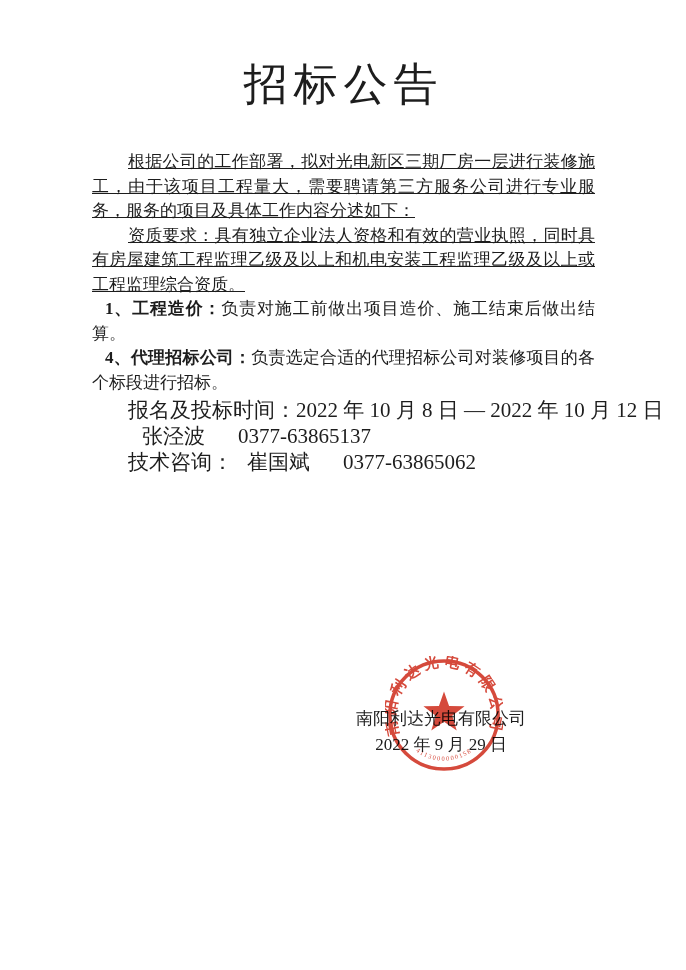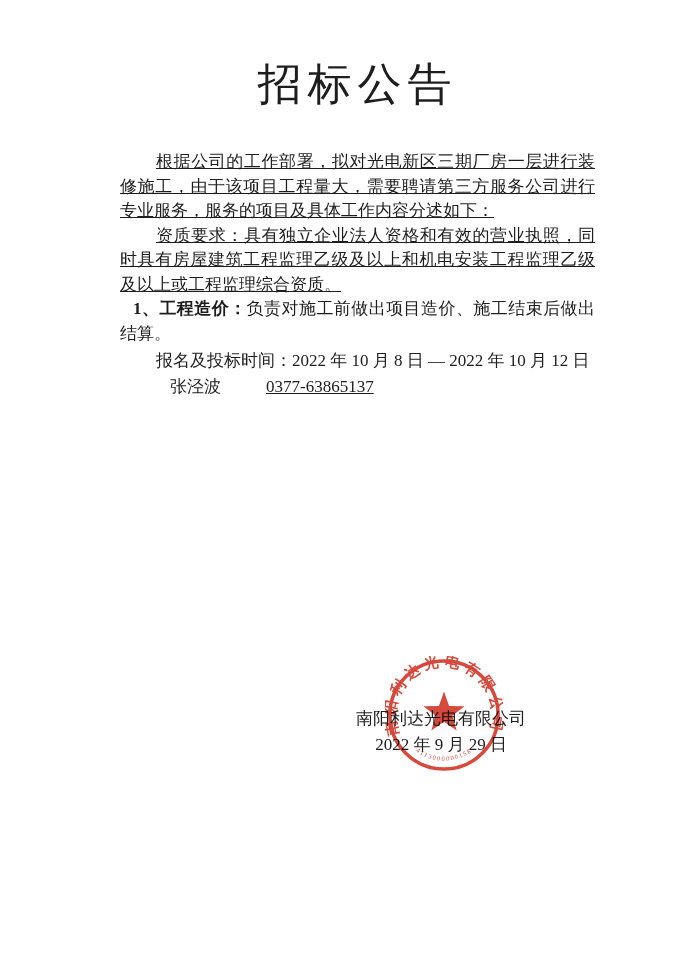--- a/index.html
+++ b/index.html
@@ -9,21 +9,21 @@
   }
   html,body{margin:0;padding:0;}
   body{
     width:686px;height:970px;
     background:var(--paper);
     color:var(--ink);
     font-family:"Liberation Serif","DejaVu Serif",serif;
     position:relative;
     overflow:hidden;
   }
-  .page{padding:50px 91px 0 92px;margin-left:28px;}
+  .page{padding:50px 91px 0 92px;}
   .doc-title{
     font-size:44px;
     font-weight:400;
     text-align:center;
     letter-spacing:6px;
     line-height:70px;
     margin:0 0 30px 0;
     white-space:nowrap;
   }
   .doc-body p{
@@ -31,28 +31,28 @@
     line-height:24.5px;
     text-align:justify;
     margin:0;
   }
   .p-plain{text-indent:36px;text-decoration:underline;}
   .p-num{text-indent:13px;}
   .lead{font-weight:bold;}
   .contacts{margin-top:2px;}
   .contact-row{
     display:flex;
-    font-size:17px;
+    font-size:21px;
     line-height:26px;
     padding-left:36px;
     white-space:nowrap;
   }
   .contact-label{min-width:104px;}
   .contact-name{min-width:86px;padding-left:14px;}
-  .contact-phone{padding-left:10px;text-decoration:underline;}
+  .contact-phone{padding-left:10px;}
   .footer{
     position:absolute;
     top:706px;left:336px;width:210px;
     text-align:center;
     font-size:17px;
     line-height:25.5px;
     white-space:nowrap;
   }
   .seal{
     position:absolute;
@@ -74,30 +74,36 @@
 <body>
 
 <div class="page">
 
   <h1 class="doc-title">招标公告</h1>
 
   <div class="doc-body">
     <p class="p-plain"><span>根据公司的工作部署，拟对光电新区三期厂房一层进行装修施工，由于该项目工程量大，需要聘请第三方服务公司进行专业服务，服务的项目及具体工作内容分述如下：</span></p>
     <p class="p-plain"><span>资质要求：具有独立企业法人资格和有效的营业执照，同时具有房屋建筑工程监理乙级及以上和机电安装工程监理乙级及以上或工程监理综合资质。</span></p>
     <p class="p-num"><b class="lead">1、工程造价：</b><span>负责对施工前做出项目造价、施工结束后做出结算。</span></p>
+    <p class="p-num"><b class="lead">4、代理招标公司：</b><span>负责选定合适的代理招标公司对装修项目的各个标段进行招标。</span></p>
   </div>
 
   <div class="contacts">
     <div class="contact-row">
       <span>报名及投标时间：</span>
         <span>2022 年 10 月 8 日 — 2022 年 10 月 12 日</span>
     </div>
     <div class="contact-row">
       <span class="contact-name">张泾波</span>
       <span class="contact-phone">0377-63865137</span>
+    </div>
+    <div class="contact-row">
+      <span class="contact-label">技术咨询：</span>
+      <span class="contact-name">崔国斌</span>
+      <span class="contact-phone">0377-63865062</span>
     </div>
   </div>
 
 </div>
 
 <div class="footer">
   <div>南阳利达光电有限公司</div>
   <div>2022 年 9 月 29 日</div>
 </div>
 

